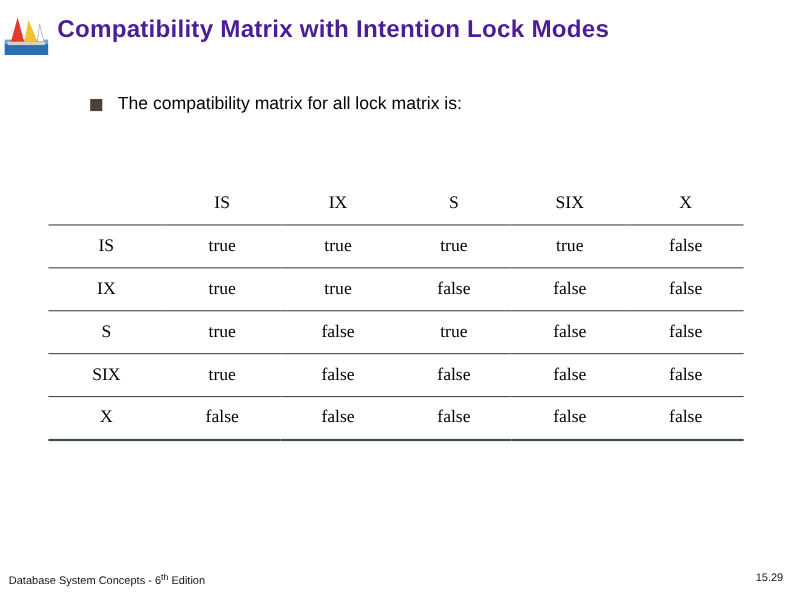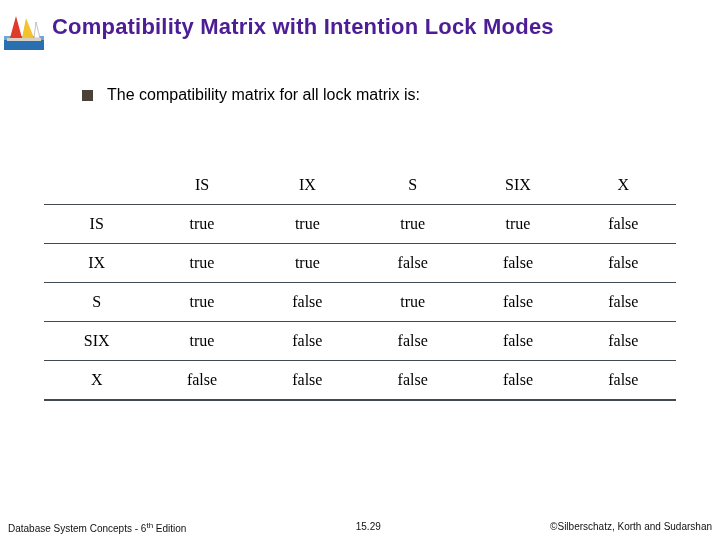--- a/index.html
+++ b/index.html
@@ -179,14 +179,13 @@
       </tr>
     </tbody>
   </table>
 </div>
 
 <div class="footer">
   <div class="left">
     <span>Database System Concepts - 6</span><sup>th</sup><span> Edition</span>
   </div>
   <div class="center">15.29</div>
-  <div class="right">©Silberschatz, Korth and Sudarshan</div>
 </div>
 
 </body></html>

